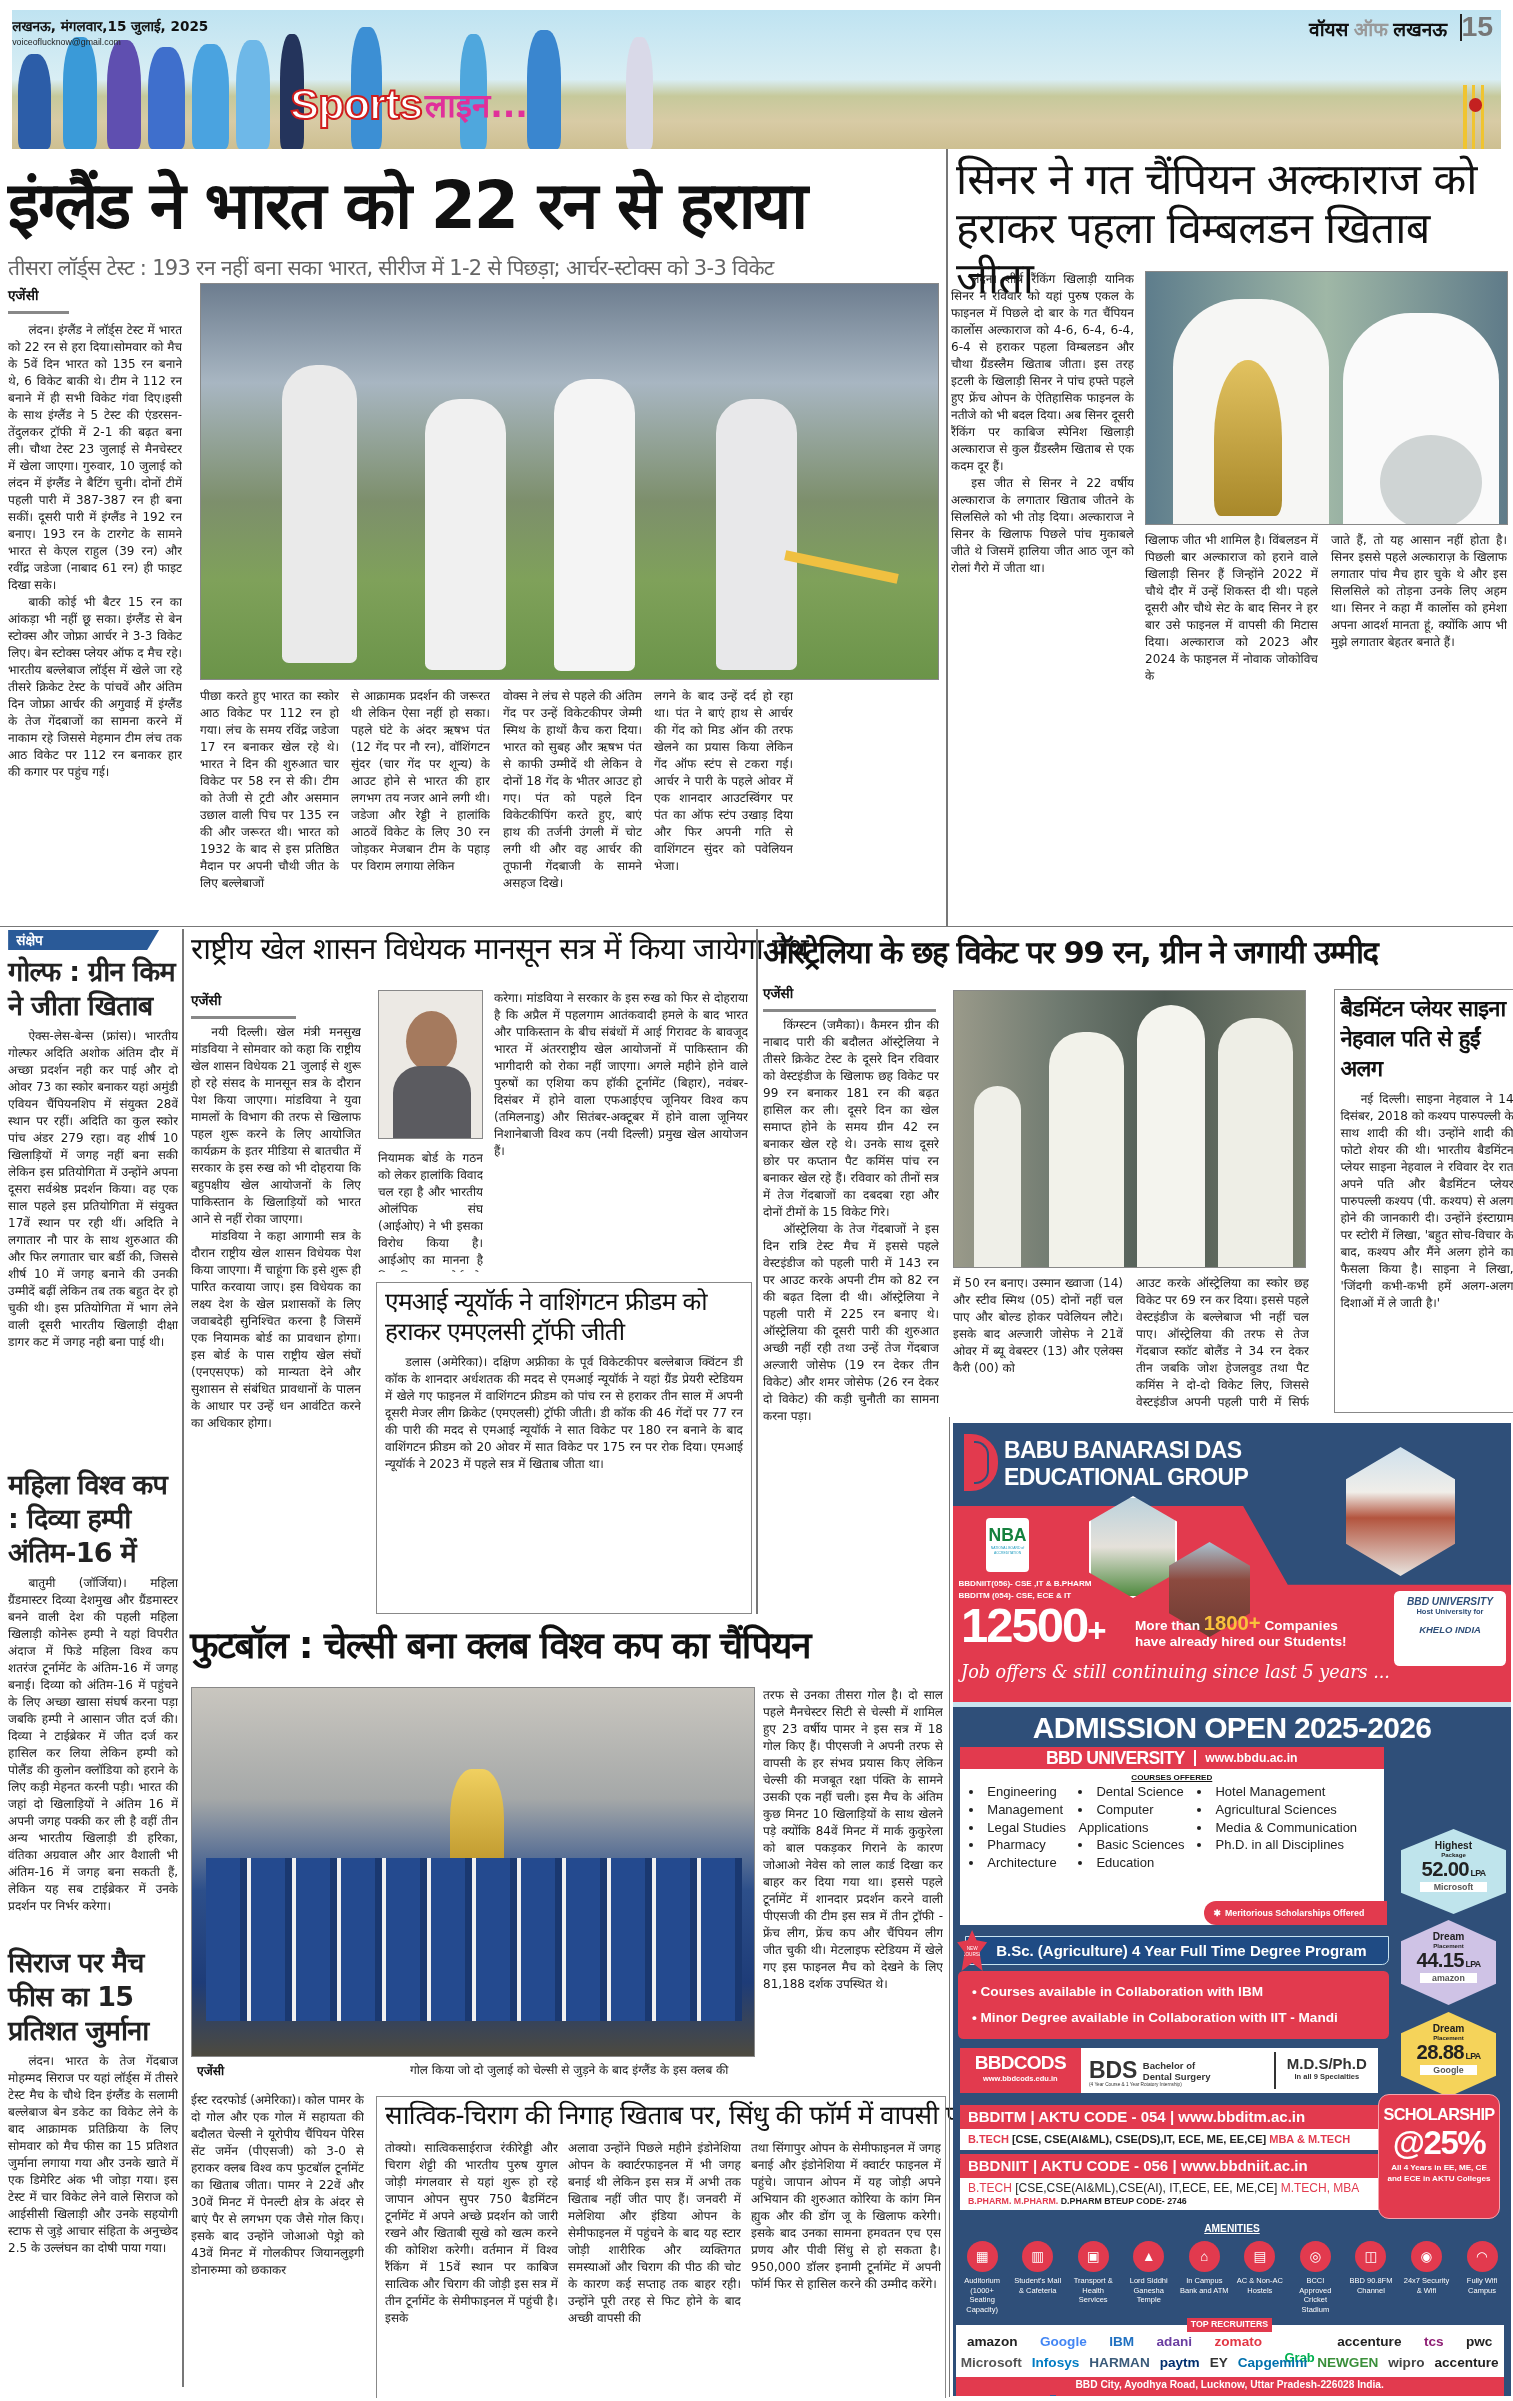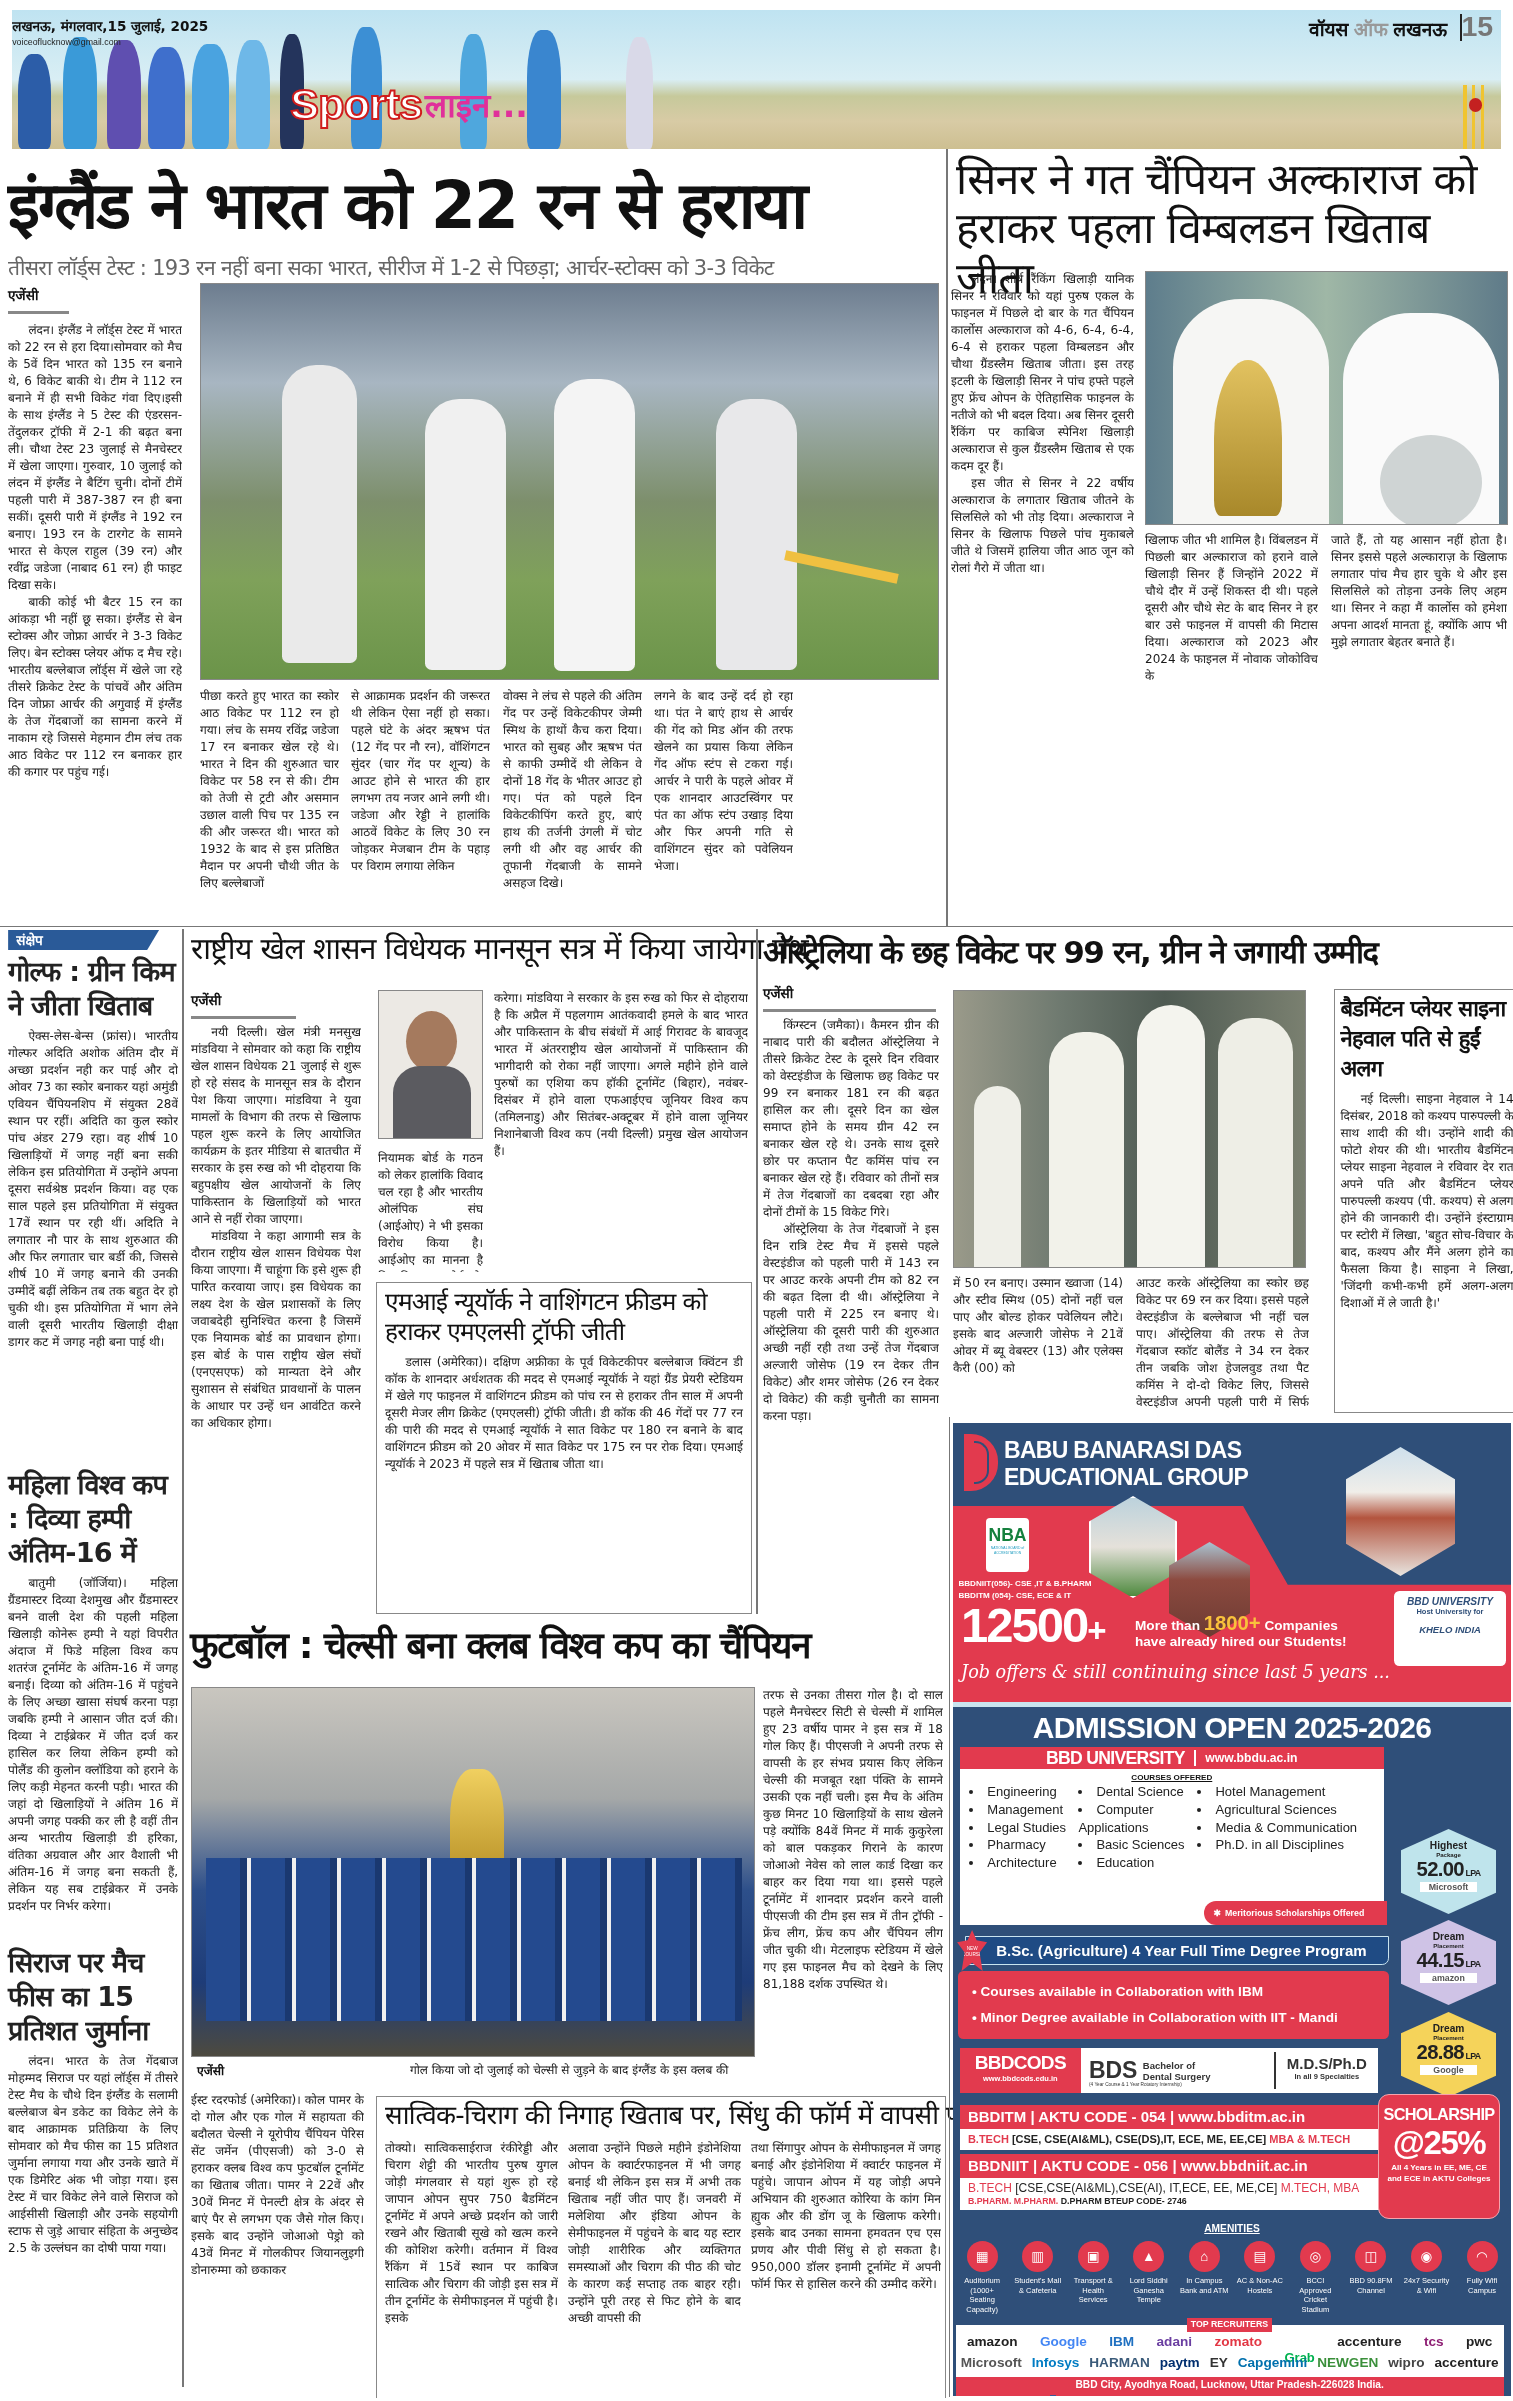--- a/index.html
+++ b/index.html
@@ -271,21 +271,21 @@
   </div>
   <div class="abs ad-red" style="left:4.1px;top:507px;width:30px;height:41px;clip-path:polygon(50% 0,65% 25%,100% 30%,75% 55%,85% 100%,50% 80%,15% 100%,25% 55%,0 30%,35% 25%);font-size:4.7px;text-align:center;padding-top:16.3px;line-height:5.4px">
     <span>NEW COURSE</span>
   </div>
   <div class="abs ad-red" style="left:5.4px;top:548px;width:431px;height:68px;border-radius:5.4px;padding:8.1px 13.6px;font-size:13.6px;font-weight:bold;line-height:26px">
     <div>• <span>Courses available in Collaboration with IBM</span></div>
     <div>• <span>Minor Degree available in Collaboration with IIT - Mandi</span></div>
   </div>
 
   <div id="pkgs">
-      <div class="hex" style="left: 448px; top: 406px; width: 95px; height: 85px; background: rgb(191, 228, 236); padding-top: 11px;">
+      <div class="hex" style="left: 448px; top: 406px; width: 105px; height: 85px; background: rgb(191, 228, 236); padding-top: 11px;">
         <div style="font-size:10.2px">Highest</div>
         <div style="font-size:6.1px">Package</div>
         <div style="font-size:20.3px;letter-spacing:-0.7px">52.00<span style="font-size:8.8px"> LPA</span></div>
         <div style="background:#fff;margin:1.4px 19px;font-size:8.8px;color:#555">Microsoft</div>
       </div>
       <div class="hex" style="left: 448px; top: 497px; width: 95px; height: 85px; background: rgb(207, 195, 230); padding-top: 11px;">
         <div style="font-size:10.2px">Dream</div>
         <div style="font-size:6.1px">Placement</div>
         <div style="font-size:20.3px;letter-spacing:-0.7px">44.15<span style="font-size:8.8px"> LPA</span></div>
         <div style="background:#fff;margin:1.4px 19px;font-size:8.8px;color:#555">amazon</div>

